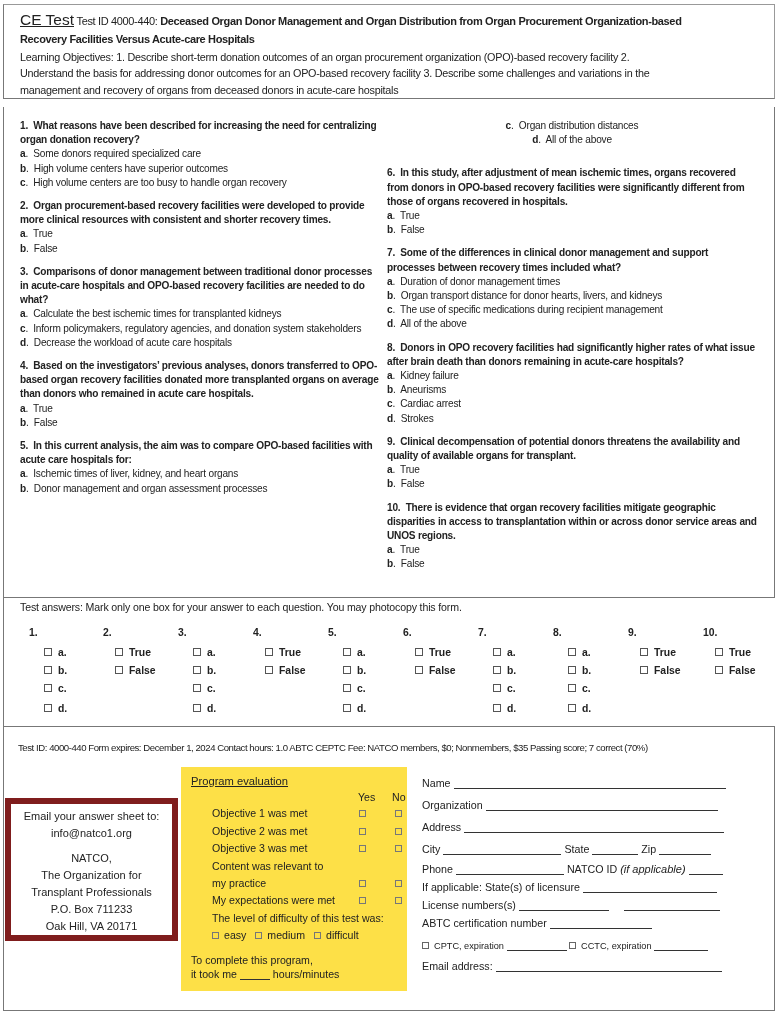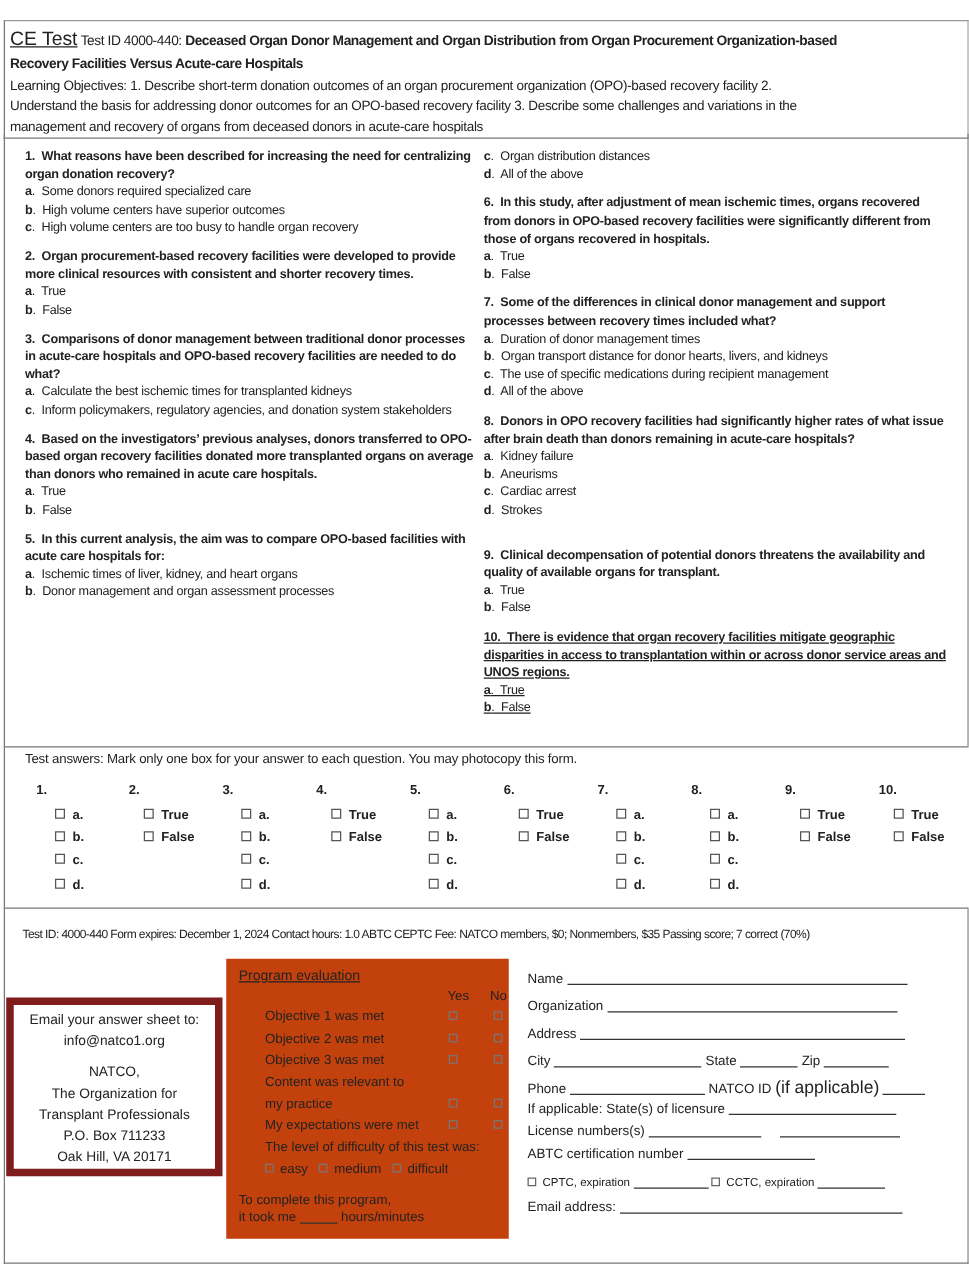--- a/index.html
+++ b/index.html
@@ -1,21 +1,21 @@
 <!DOCTYPE html>
 <html><head>
 <meta charset="utf-8">
 <style>
   * { box-sizing: border-box; margin: 0; padding: 0; }
   html, body { width: 775px; height: 1014px; background: #ffffff; overflow: hidden; }
   body { font-family: "Liberation Sans", sans-serif; color: #222; position: relative; }
 
   
-  .header { position: absolute; left: 3px; top: 16px; width: 772px; height: 95px;
-    border-left: 1px solid #777; border-top: 1px solid #999; border-right: 1px solid #999; border-bottom: 1px solid #777; padding: 6px 16px 0 4px; }
+  .header { position: absolute; left: 3px; top: 4px; width: 772px; height: 95px;
+    border-left: 1px solid #777; border-top: 1px solid #999; border-right: 1px solid #999; border-bottom: 1px solid #777; padding: 6px 16px 0 16px; }
   .header .l1 { font-size: 11px; line-height: 18px; white-space: nowrap; letter-spacing: -0.35px; }
   .header .ce { font-size: 15.5px; text-decoration: underline; letter-spacing: 0; }
   .header .tid { font-size: 11px; }
   .header b { font-weight: bold; }
   .header .l2 { font-size: 11px; font-weight: bold; line-height: 19px; letter-spacing: -0.35px; }
   .header .obj { font-size: 10.8px; line-height: 16.3px; letter-spacing: -0.25px; }
 
   
   .qbox { position: absolute; left: 3px; top: 107px; width: 772px; height: 490px;
     border-left: 1px solid #777; border-right: 1px solid #777; }
@@ -40,39 +40,39 @@
   
   .footer { position: absolute; left: 3px; top: 727px; width: 772px; height: 284px;
     border-left: 1px solid #777; border-right: 1px solid #777; border-bottom: 1.5px solid #777; }
   .footline { position: absolute; left: 14px; top: 15px; font-size: 9.6px; letter-spacing: -0.45px; white-space: nowrap; font-family: "Liberation Sans", sans-serif; }
 
   .emailbox { position: absolute; left: 1px; top: 71px; width: 173px; height: 143px;
     border: 6px solid #7f1d1d; text-align: center; font-size: 11px; line-height: 17px; padding-top: 4px; }
   .emailbox .gap { height: 8px; }
 
   .evalpanel { position: absolute; left: 177px; top: 40px; width: 226px; height: 224px;
-    background: #c2410c; padding: 7px 10px; font-size: 10.6px; }
+    background: #fde047; padding: 7px 10px; font-size: 10.6px; }
   .evalpanel .title { text-decoration: underline; font-size: 11.2px; margin-bottom: 0px; line-height: 15px; }
   .evalpanel .row { position: relative; height: 17.5px; line-height: 17.5px; margin-left: 21px; }
   .evalpanel .row .yes { position: absolute; left: 147px; }
   .evalpanel .row .no { position: absolute; left: 183px; }
   .evalpanel .hdr { height: 16px; line-height: 16px; }
   .evalpanel .hdr .yes { left: 146px; }
   .evalpanel .hdr .no { left: 180px; }
   .evalpanel .sbox { display: inline-block; width: 7px; height: 7px; border: 1px solid #777; vertical-align: 0px; }
   .evalpanel .tall { height: 17px; line-height: 17px; }
   .evalpanel .diff .sbox { margin-right: 5px; }
   .evalpanel .diff span.it { margin-right: 6px; }
   .evalpanel .spacer { height: 9px; }
   .evalpanel .line { line-height: 14px; }
 
   .info { position: absolute; left: 418px; top: 45px; width: 340px; font-size: 10.7px; }
   .info .r { height: 22px; line-height: 22px; white-space: nowrap; }
   .info .r.s { height: 18px; line-height: 18px; }
-  .info .small { font-size: 14px; }
+  .info .small { font-size: 11px; font-style: italic; }
   .info .r.cb { font-size: 9.2px; height: 21px; line-height: 21px; }
   .info .sbox { display: inline-block; width: 7px; height: 7px; border: 1px solid #666; margin-right: 5px; vertical-align: 0px; }
   .u { display: inline-block; border-bottom: 1px solid #333; height: 12px; vertical-align: -2px; }
 </style>
 </head>
 <body>
 
 <div class="header">
   <div class="l1">
     <span class="ce">CE Test</span>
@@ -95,62 +95,63 @@
       </div>
       <div class="q" style="margin-bottom: 9px;">
         <div class="qt"><span>2.</span>&nbsp; <span>Organ procurement-based recovery facilities were developed to provide more clinical resources with consistent and shorter recovery times.</span></div>
         <div class="opt"><b>a</b>.&nbsp; <span>True</span></div>
         <div class="opt"><b>b</b>.&nbsp; <span>False</span></div>
       </div>
       <div class="q" style="margin-bottom: 9px;">
         <div class="qt"><span>3.</span>&nbsp; <span>Comparisons of donor management between traditional donor processes in acute-care hospitals and OPO-based recovery facilities are needed to do what?</span></div>
         <div class="opt"><b>a</b>.&nbsp; <span>Calculate the best ischemic times for transplanted kidneys</span></div>
         <div class="opt"><b>c</b>.&nbsp; <span>Inform policymakers, regulatory agencies, and donation system stakeholders</span></div>
+        <div class="opt"><b>d</b>.&nbsp; <span>Decrease the workload of acute care hospitals</span></div>
       </div>
       <div class="q" style="margin-bottom: 9px;">
         <div class="qt"><span>4.</span>&nbsp; <span>Based on the investigators’ previous analyses, donors transferred to OPO-based organ recovery facilities donated more transplanted organs on average than donors who remained in acute care hospitals.</span></div>
         <div class="opt"><b>a</b>.&nbsp; <span>True</span></div>
         <div class="opt"><b>b</b>.&nbsp; <span>False</span></div>
       </div>
       <div class="q" style="margin-bottom: 0px;">
         <div class="qt"><span>5.</span>&nbsp; <span>In this current analysis, the aim was to compare OPO-based facilities with acute care hospitals for:</span></div>
         <div class="opt"><b>a</b>.&nbsp; <span>Ischemic times of liver, kidney, and heart organs</span></div>
         <div class="opt"><b>b</b>.&nbsp; <span>Donor management and organ assessment processes</span></div>
       </div>
     </div>
   <div class="col right" id="qcol-right">
-      <div class="q" style="margin-bottom: 9px;">
+      <div class="q" style="margin-bottom: 19px; text-align: center;">
         <div class="opt"><b>c</b>.&nbsp; <span>Organ distribution distances</span></div>
         <div class="opt"><b>d</b>.&nbsp; <span>All of the above</span></div>
       </div>
       <div class="q" style="margin-bottom: 9px;">
         <div class="qt"><span>6.</span>&nbsp; <span>In this study, after adjustment of mean ischemic times, organs recovered from donors in OPO-based recovery facilities were significantly different from those of organs recovered in hospitals.</span></div>
         <div class="opt"><b>a</b>.&nbsp; <span>True</span></div>
         <div class="opt"><b>b</b>.&nbsp; <span>False</span></div>
       </div>
       <div class="q" style="margin-bottom: 9px;">
         <div class="qt"><span>7.</span>&nbsp; <span>Some of the differences in clinical donor management and support processes between recovery times included what?</span></div>
         <div class="opt"><b>a</b>.&nbsp; <span>Duration of donor management times</span></div>
         <div class="opt"><b>b</b>.&nbsp; <span>Organ transport distance for donor hearts, livers, and kidneys</span></div>
         <div class="opt"><b>c</b>.&nbsp; <span>The use of specific medications during recipient management</span></div>
         <div class="opt"><b>d</b>.&nbsp; <span>All of the above</span></div>
       </div>
-      <div class="q" style="margin-bottom: 22px;">
+      <div class="q" style="margin-bottom: 9px;">
         <div class="qt"><span>8.</span>&nbsp; <span>Donors in OPO recovery facilities had significantly higher rates of what issue after brain death than donors remaining in acute-care hospitals?</span></div>
         <div class="opt"><b>a</b>.&nbsp; <span>Kidney failure</span></div>
         <div class="opt"><b>b</b>.&nbsp; <span>Aneurisms</span></div>
         <div class="opt"><b>c</b>.&nbsp; <span>Cardiac arrest</span></div>
         <div class="opt"><b>d</b>.&nbsp; <span>Strokes</span></div>
       </div>
       <div class="q" style="margin-bottom: 9px;">
         <div class="qt"><span>9.</span>&nbsp; <span>Clinical decompensation of potential donors threatens the availability and quality of available organs for transplant.</span></div>
         <div class="opt"><b>a</b>.&nbsp; <span>True</span></div>
         <div class="opt"><b>b</b>.&nbsp; <span>False</span></div>
       </div>
-      <div class="q" style="margin-bottom: 9px; text-decoration: underline;">
+      <div class="q" style="margin-bottom: 9px;">
         <div class="qt"><span>10.</span>&nbsp; <span>There is evidence that organ recovery facilities mitigate geographic disparities in access to transplantation within or across donor service areas and UNOS regions.</span></div>
         <div class="opt"><b>a</b>.&nbsp; <span>True</span></div>
         <div class="opt"><b>b</b>.&nbsp; <span>False</span></div>
       </div>
     </div>
 </div>
 
 <div class="ansbox">
   <div class="anstitle">Test answers:  Mark only one box for your answer to each question. You may photocopy this form.</div>
   <div id="answer-cols">

